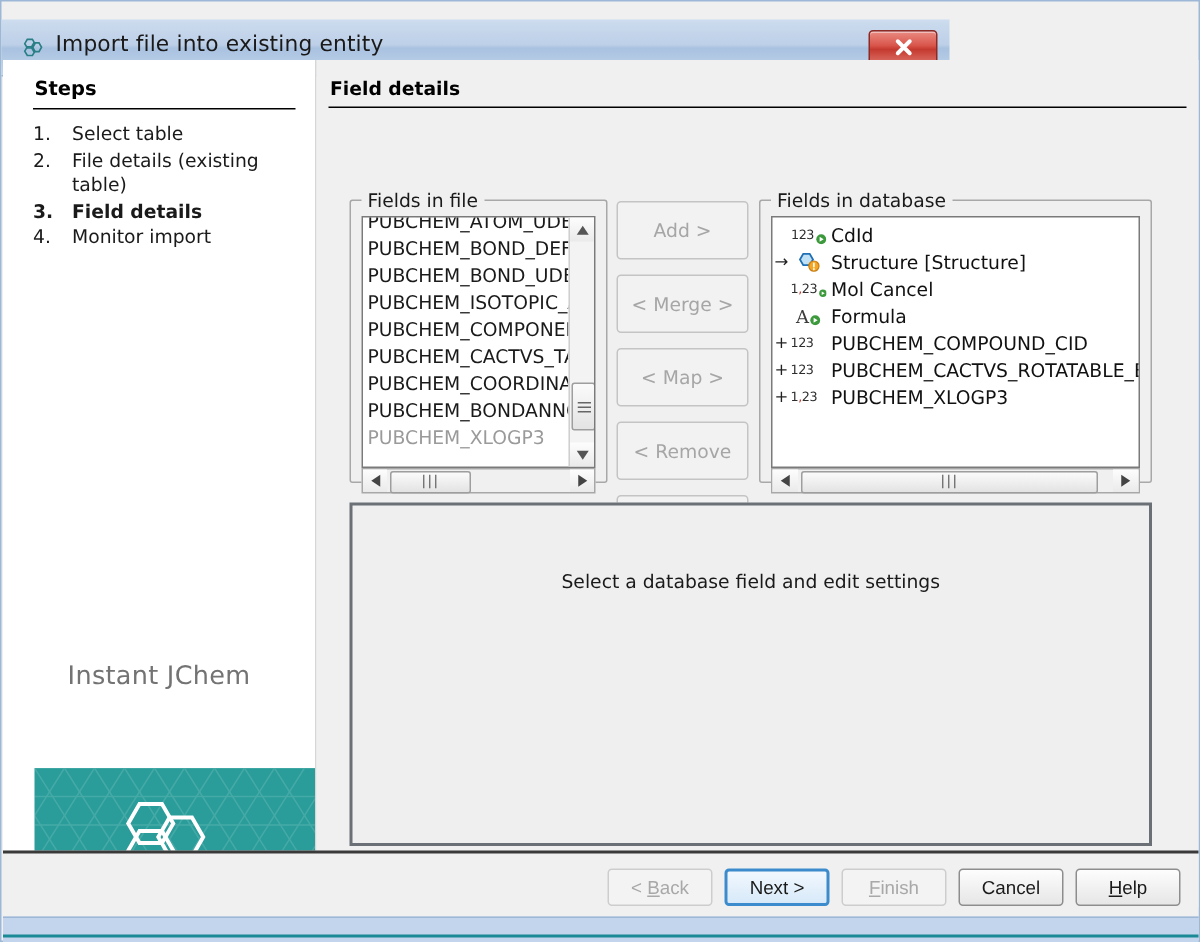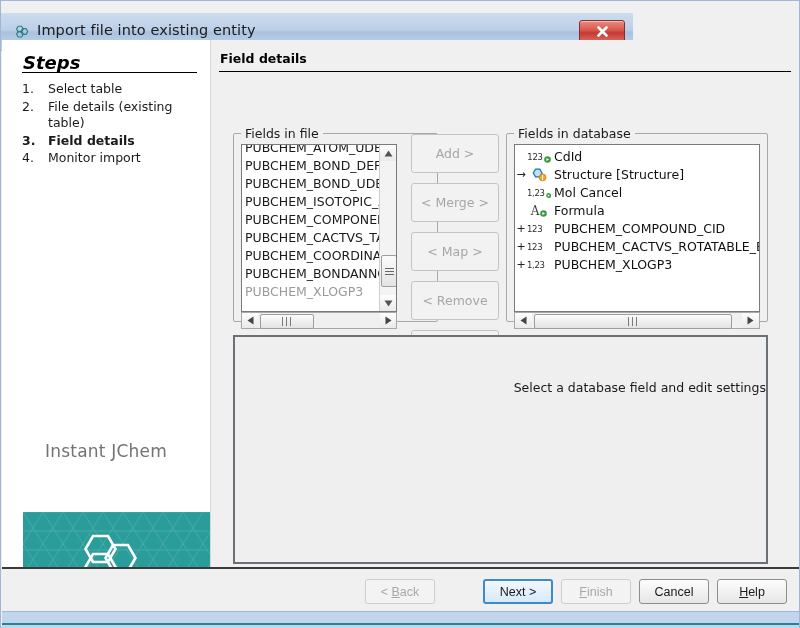--- a/index.html
+++ b/index.html
@@ -55,21 +55,21 @@
   #steps-panel {
     position: absolute;
     left: 1px; top: 39px;
     width: 209px; height: 565px;
     background: #ffffff;
     border-right: 1px solid #d6d6d6;
     box-sizing: border-box;
   }
   #steps-title {
     position: absolute; left: 21px; top: 12px;
-    font-size: 18px; font-weight: bold; color: #000; font-style: italic;
+    font-size: 13px; font-weight: bold; color: #000;
   }
   #steps-rule {
     position: absolute; left: 20px; top: 32px;
     width: 175px; height: 1px; background: #000;
   }
   #steps-list {
     position: absolute; left: 20px; top: 41px;
     width: 180px;
     font-size: 12.5px; color: #1a1a1a;
   }
@@ -125,21 +125,21 @@
     border-radius: 2px;
   }
   .groupbox > .gb-title {
     position: absolute; left: 8px; top: 0;
     padding: 0 4px;
     background: #f0f0f0;
     font-size: 12.5px; color: #1a1a1a;
     white-space: nowrap;
   }
 
-  #files-group { left: 22px; top: 86px; width: 172px; height: 196px; padding-left: 33px; }
+  #files-group { left: 22px; top: 86px; width: 172px; height: 196px; }
   #db-group    { left: 295px; top: 86px; width: 262px; height: 196px; }
 
   
   .listbox {
     position: absolute;
     background: #ffffff;
     border: 1px solid #7a7a7a;
     box-sizing: border-box;
     overflow: hidden;
   }
@@ -230,21 +230,21 @@
   #detail-panel {
     position: absolute;
     left: 22px; top: 295px;
     width: 535px; height: 229px;
     background: #efefef;
     border: 2px solid #6b7076;
     box-sizing: border-box;
   }
   #detail-text {
     position: absolute; left: 0; right: 0; top: 43px;
-    text-align: right;
+    text-align: center;
     font-size: 12.5px; color: #1a1a1a;
   }
 
   
   #footer {
     position: absolute; left: 1px; top: 566px;
     width: 797px; height: 44px;
     background: #f0f0f0;
     border-top: 2px solid #3a3a3a;
     box-sizing: border-box;
@@ -253,21 +253,21 @@
   .fbtn {
     width: 70px; height: 25px;
     border: 1px solid #8d8d8d;
     border-radius: 3px;
     background: linear-gradient(to bottom,#fdfdfd,#e6e6e6);
     font-family: Liberation Sans, sans-serif; font-size: 12.5px; color: #1a1a1a;
     cursor: pointer; box-sizing: border-box;
     padding: 1px;
   }
   .fbtn.disabled { color: #a8a8a8; border-color: #cdcdcd; background:#f3f3f3; cursor: default; }
-  .fbtn.default  { border: 2px solid #3c8ccd; background: linear-gradient(to bottom,#f2f8fe,#d7e9f9); margin-left: 40px; }
+  .fbtn.default  { border: 2px solid #3c8ccd; background: linear-gradient(to bottom,#f2f8fe,#d7e9f9); }
   .mn { text-decoration: underline; }
 
   
   #bottom-strip {
     position: absolute; left: 1px; top: 610px;
     width: 797px; height: 17px;
     background: #c3d5ec;
     border-top: 1px solid #9db8d6;
     box-sizing: border-box;
   }

